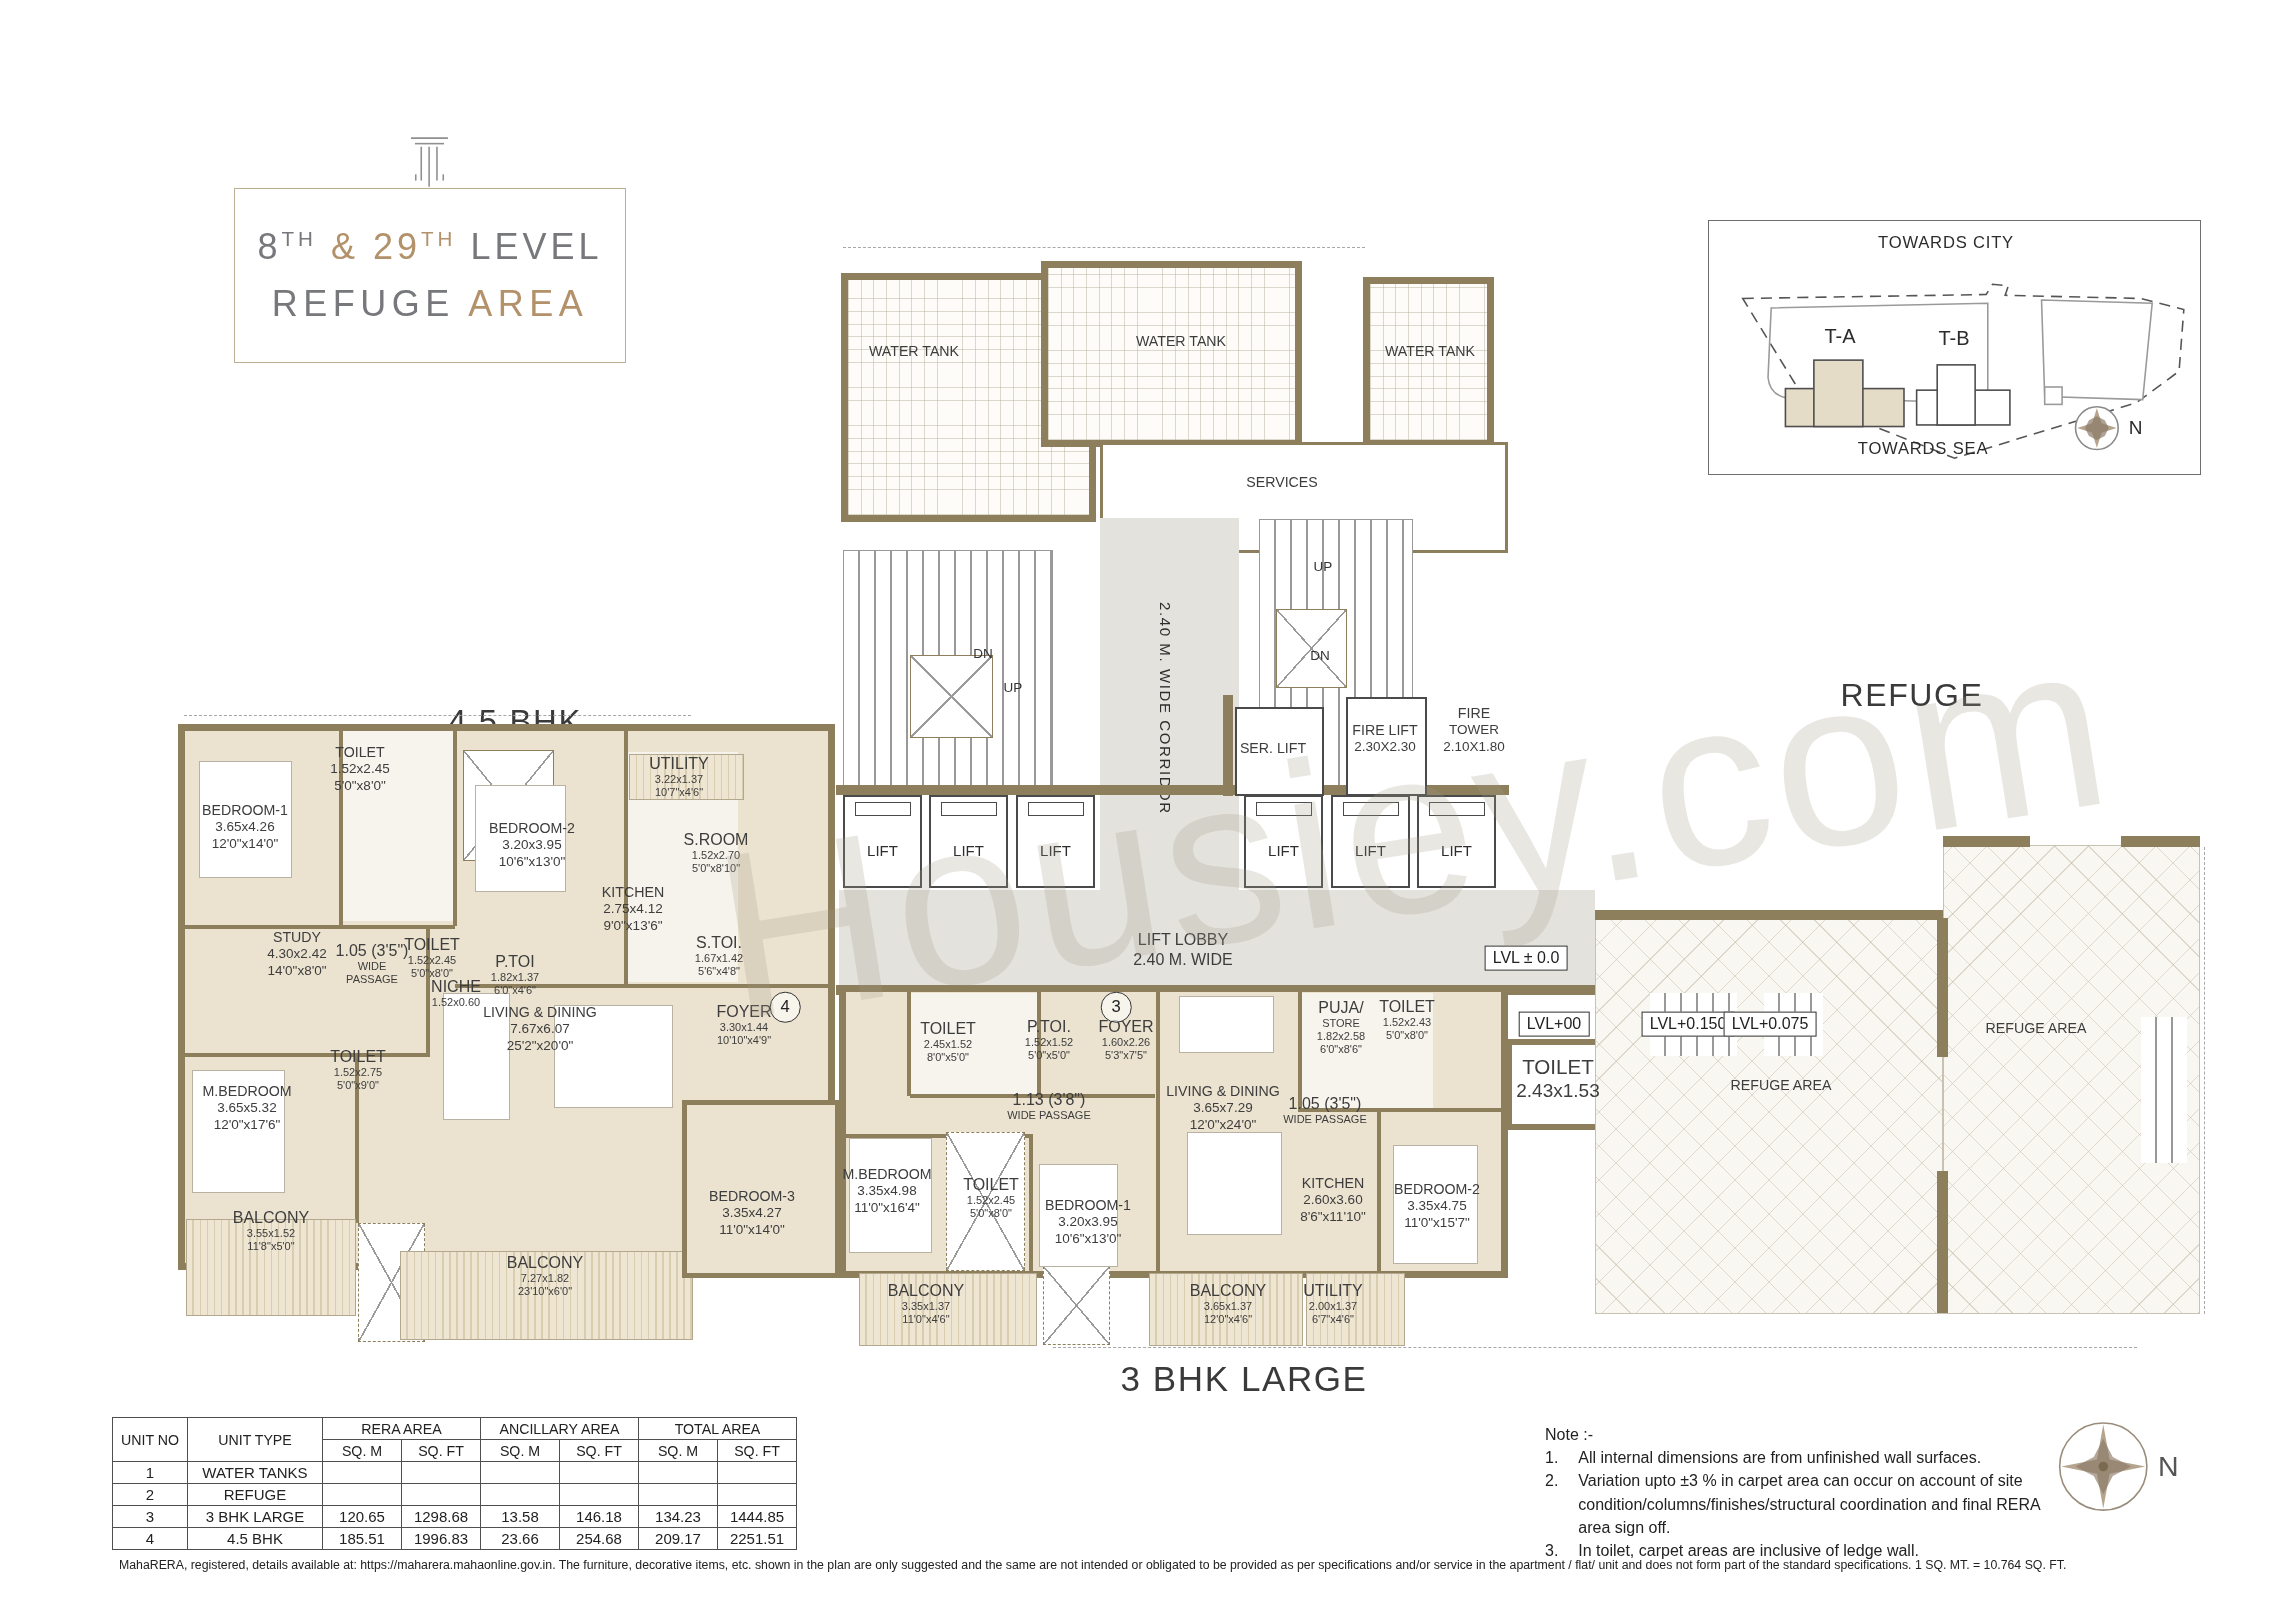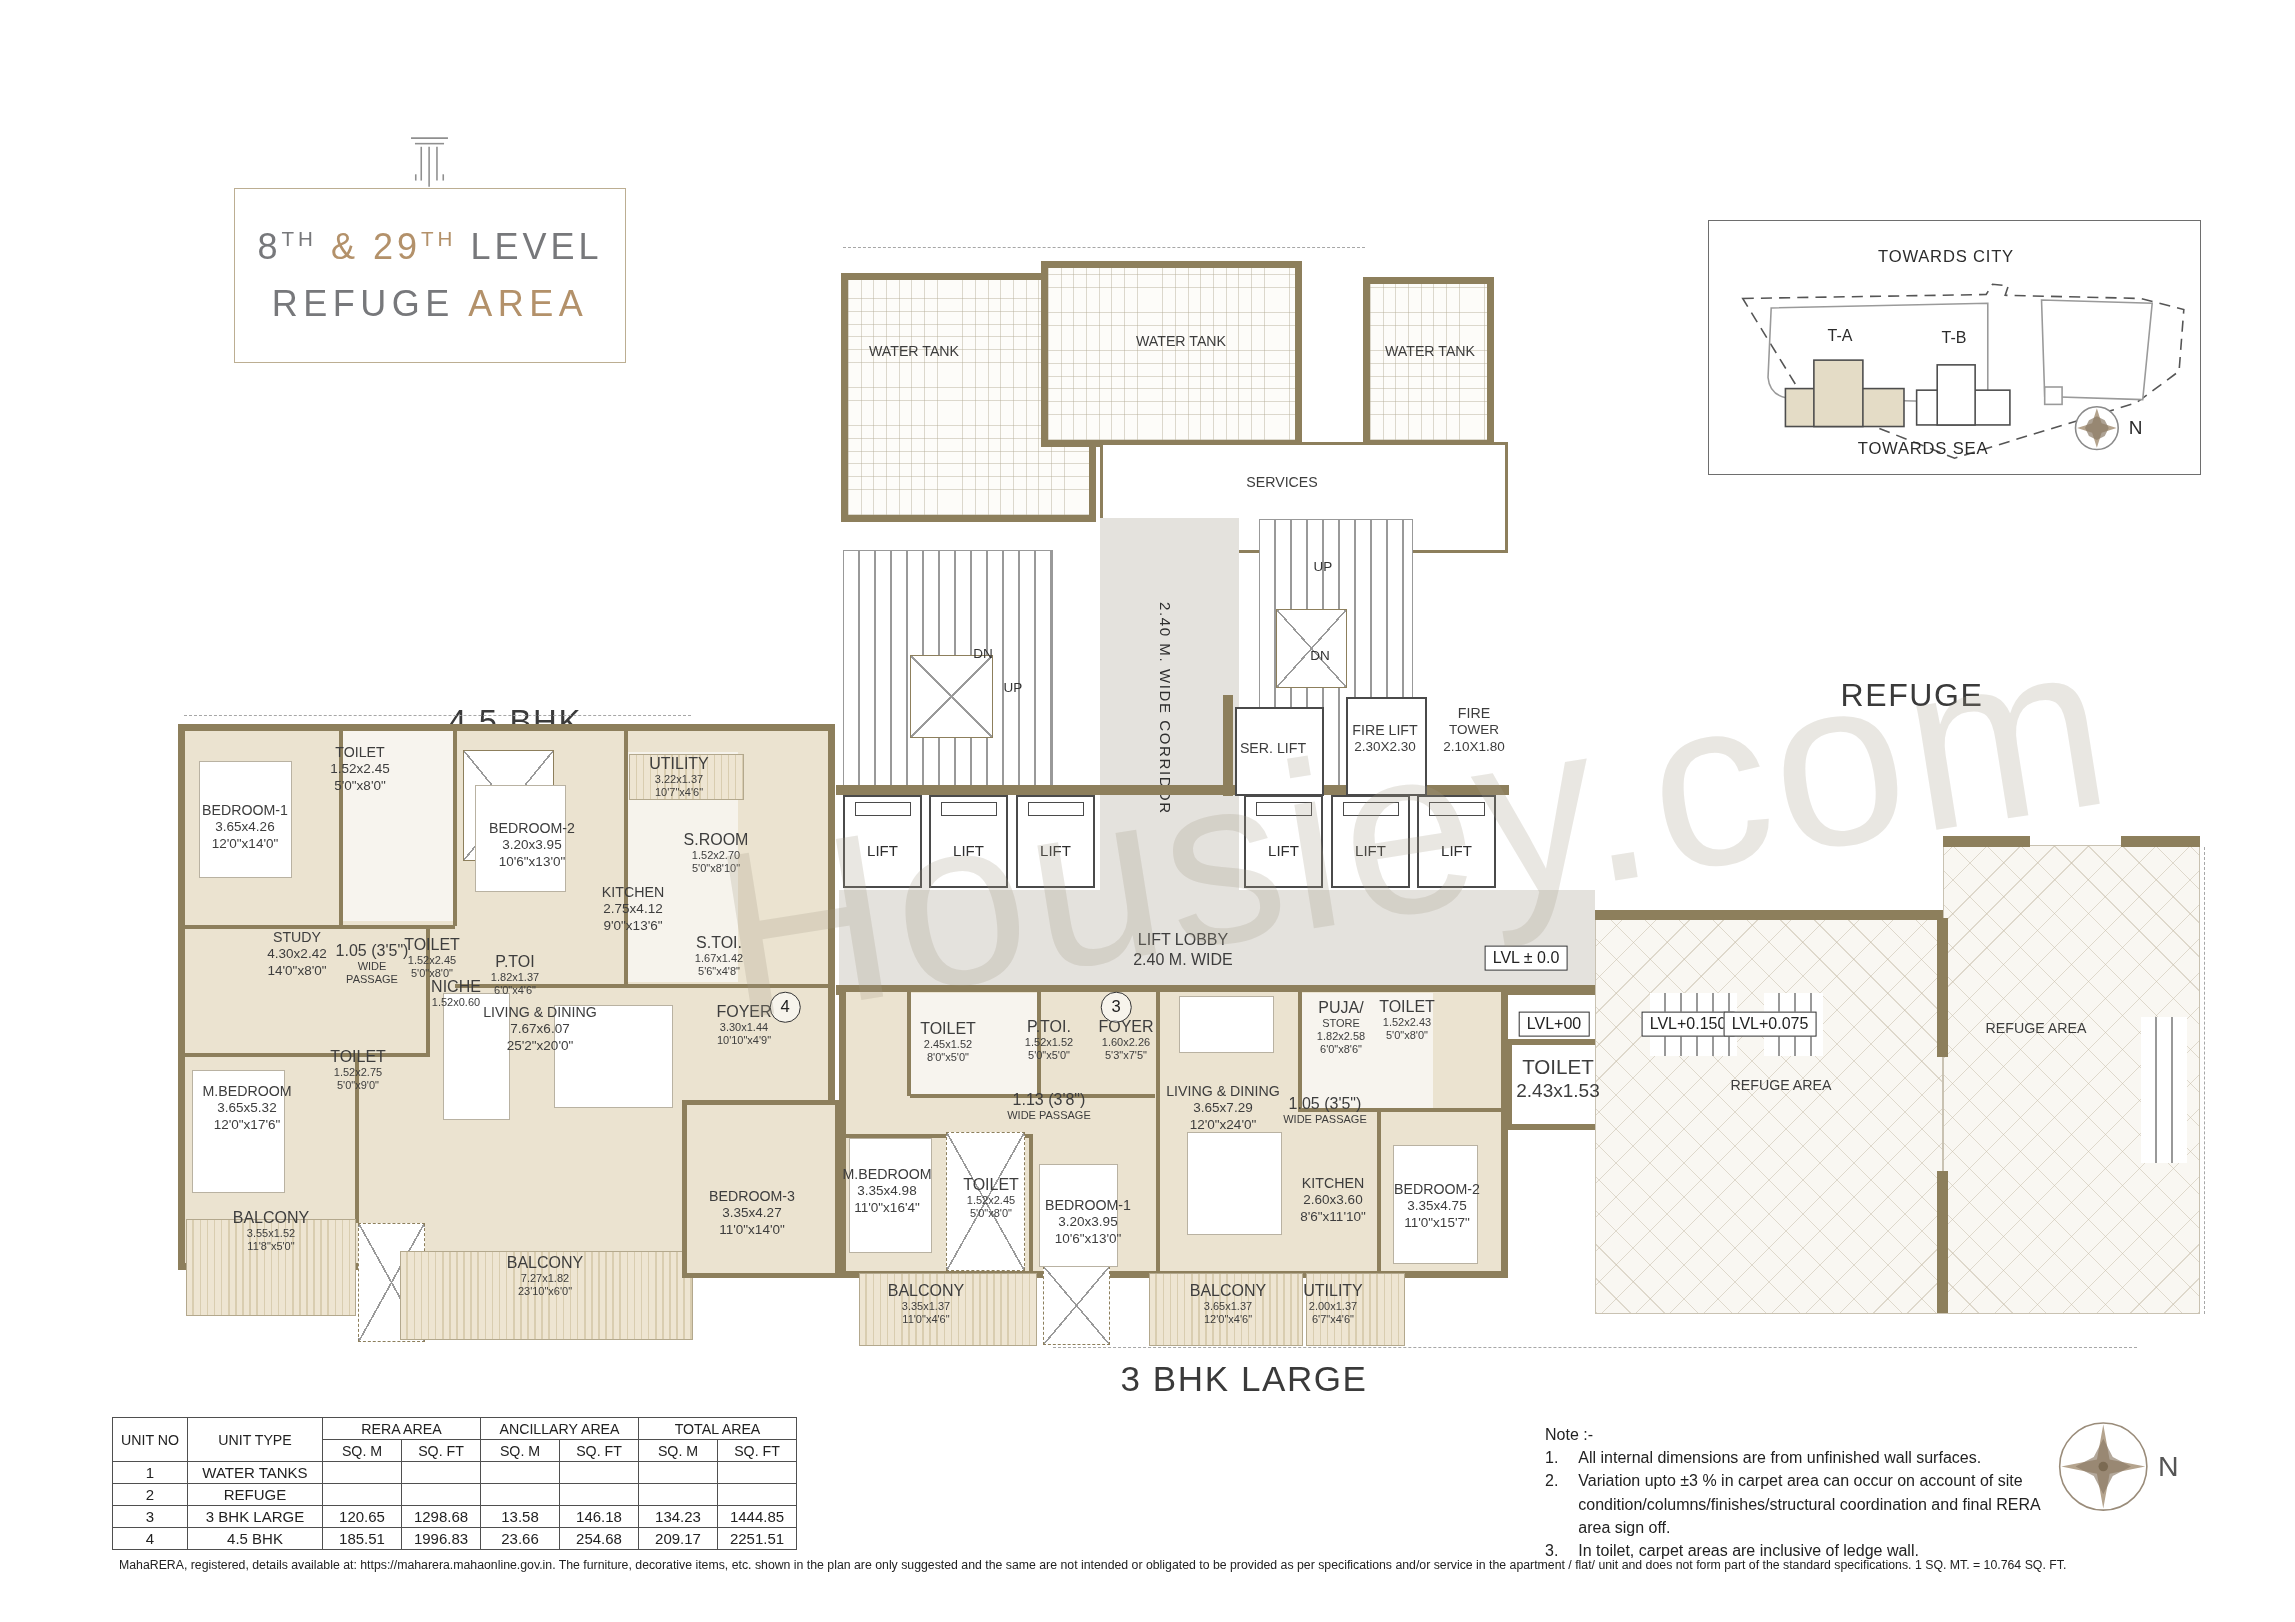--- a/index.html
+++ b/index.html
@@ -54,21 +54,21 @@
   #title-box{position:absolute;left:234px;top:188px;width:390px;height:173px;border:1.6px solid #bcae92;
              display:flex;flex-direction:column;align-items:center;justify-content:center;gap:14.2px;background:#fff;}
   #title-box .l1{font-size:36px;letter-spacing:4px;}
   #title-box .l2{font-size:36px;letter-spacing:5.5px;}
   .t-gray{color:#77787b;} .t-gold{color:#b3916a;}
   .sup{font-size:20.6px;vertical-align:super;}
 
   
   #key-plan{position:absolute;left:1708px;top:220px;width:491px;height:253px;border:1.6px solid #6e6e6e;background:#fff;}
   #key-plan .kp-txt{position:absolute;transform:translate(-50%,-50%);font-size:16.6px;color:#2c2c2c;letter-spacing:0.8px;}
-  #key-plan .kp-tower{position:absolute;transform:translate(-50%,-50%);font-size:16px;color:#2c2c2c;}
+  #key-plan .kp-tower{position:absolute;transform:translate(-50%,-50%);font-size:20px;color:#2c2c2c;}
 
   
   #area-table{position:absolute;left:112px;top:1417px;border-collapse:collapse;background:#fff;}
   #area-table th,#area-table td{border:1.6px solid #4f4f4f;font-weight:normal;color:#222;
        text-align:center;padding:0 4.7px;font-size:15px;height:22px;box-sizing:border-box;}
   #area-table th{font-size:14.2px;}
 
   
   #notes{position:absolute;left:1545px;top:1423px;width:507px;font-size:16px;color:#222;line-height:1.45;}
   #notes .nhead{margin-bottom:0;}
@@ -95,21 +95,21 @@
     <line x1="47" y1="15" x2="47" y2="58" stroke="#8f8f8f" stroke-width="2"></line>
     <line x1="20" y1="50" x2="20" y2="58" stroke="#8f8f8f" stroke-width="2"></line>
     <line x1="55" y1="50" x2="55" y2="58" stroke="#8f8f8f" stroke-width="2"></line>
   </svg>
   <div id="title-box">
     <div class="l1"><span class="t-gray">8</span><span class="t-gray sup">TH</span><span class="t-gold"> &amp; </span><span class="t-gold">29</span><span class="t-gold sup">TH</span><span class="t-gray"> LEVEL</span></div>
     <div class="l2"><span class="t-gray">REFUGE </span><span class="t-gold">AREA</span></div>
   </div>
 
   <div id="key-plan">
-    <div class="kp-txt" style="left:237px;top:36px;">TOWARDS CITY</div>
+    <div class="kp-txt" style="left:237px;top:22px;">TOWARDS CITY</div>
     <svg width="488" height="249" viewBox="0 0 616 315">
       <path d="M42,98 L350,93 L358,80 L378,82 L374,94 L545,98 L600,112 L594,190 L540,230 L310,300 L120,225 L42,98 Z" fill="none" stroke="#555" stroke-width="2" stroke-dasharray="14 9"></path>
       <path d="M78,110 L352,104 L352,230 L98,224 Q76,220 74,198 Z" fill="none" stroke="#9a9a9a" stroke-width="2"></path>
       <path d="M420,100 L560,104 L548,226 L424,222 Z" fill="#ffffff" stroke="#9a9a9a" stroke-width="2"></path>
       <rect x="424" y="210" width="22" height="22" fill="#fff" stroke="#9a9a9a" stroke-width="2"></rect>
       <g stroke="#4d4d4d" stroke-width="2">
         <rect x="96" y="212" width="150" height="48" fill="#e4dcc6"></rect>
         <rect x="132" y="176" width="62" height="84" fill="#e4dcc6"></rect>
         <rect x="262" y="214" width="118" height="44" fill="#ffffff"></rect>
         <rect x="288" y="182" width="48" height="76" fill="#ffffff"></rect>

